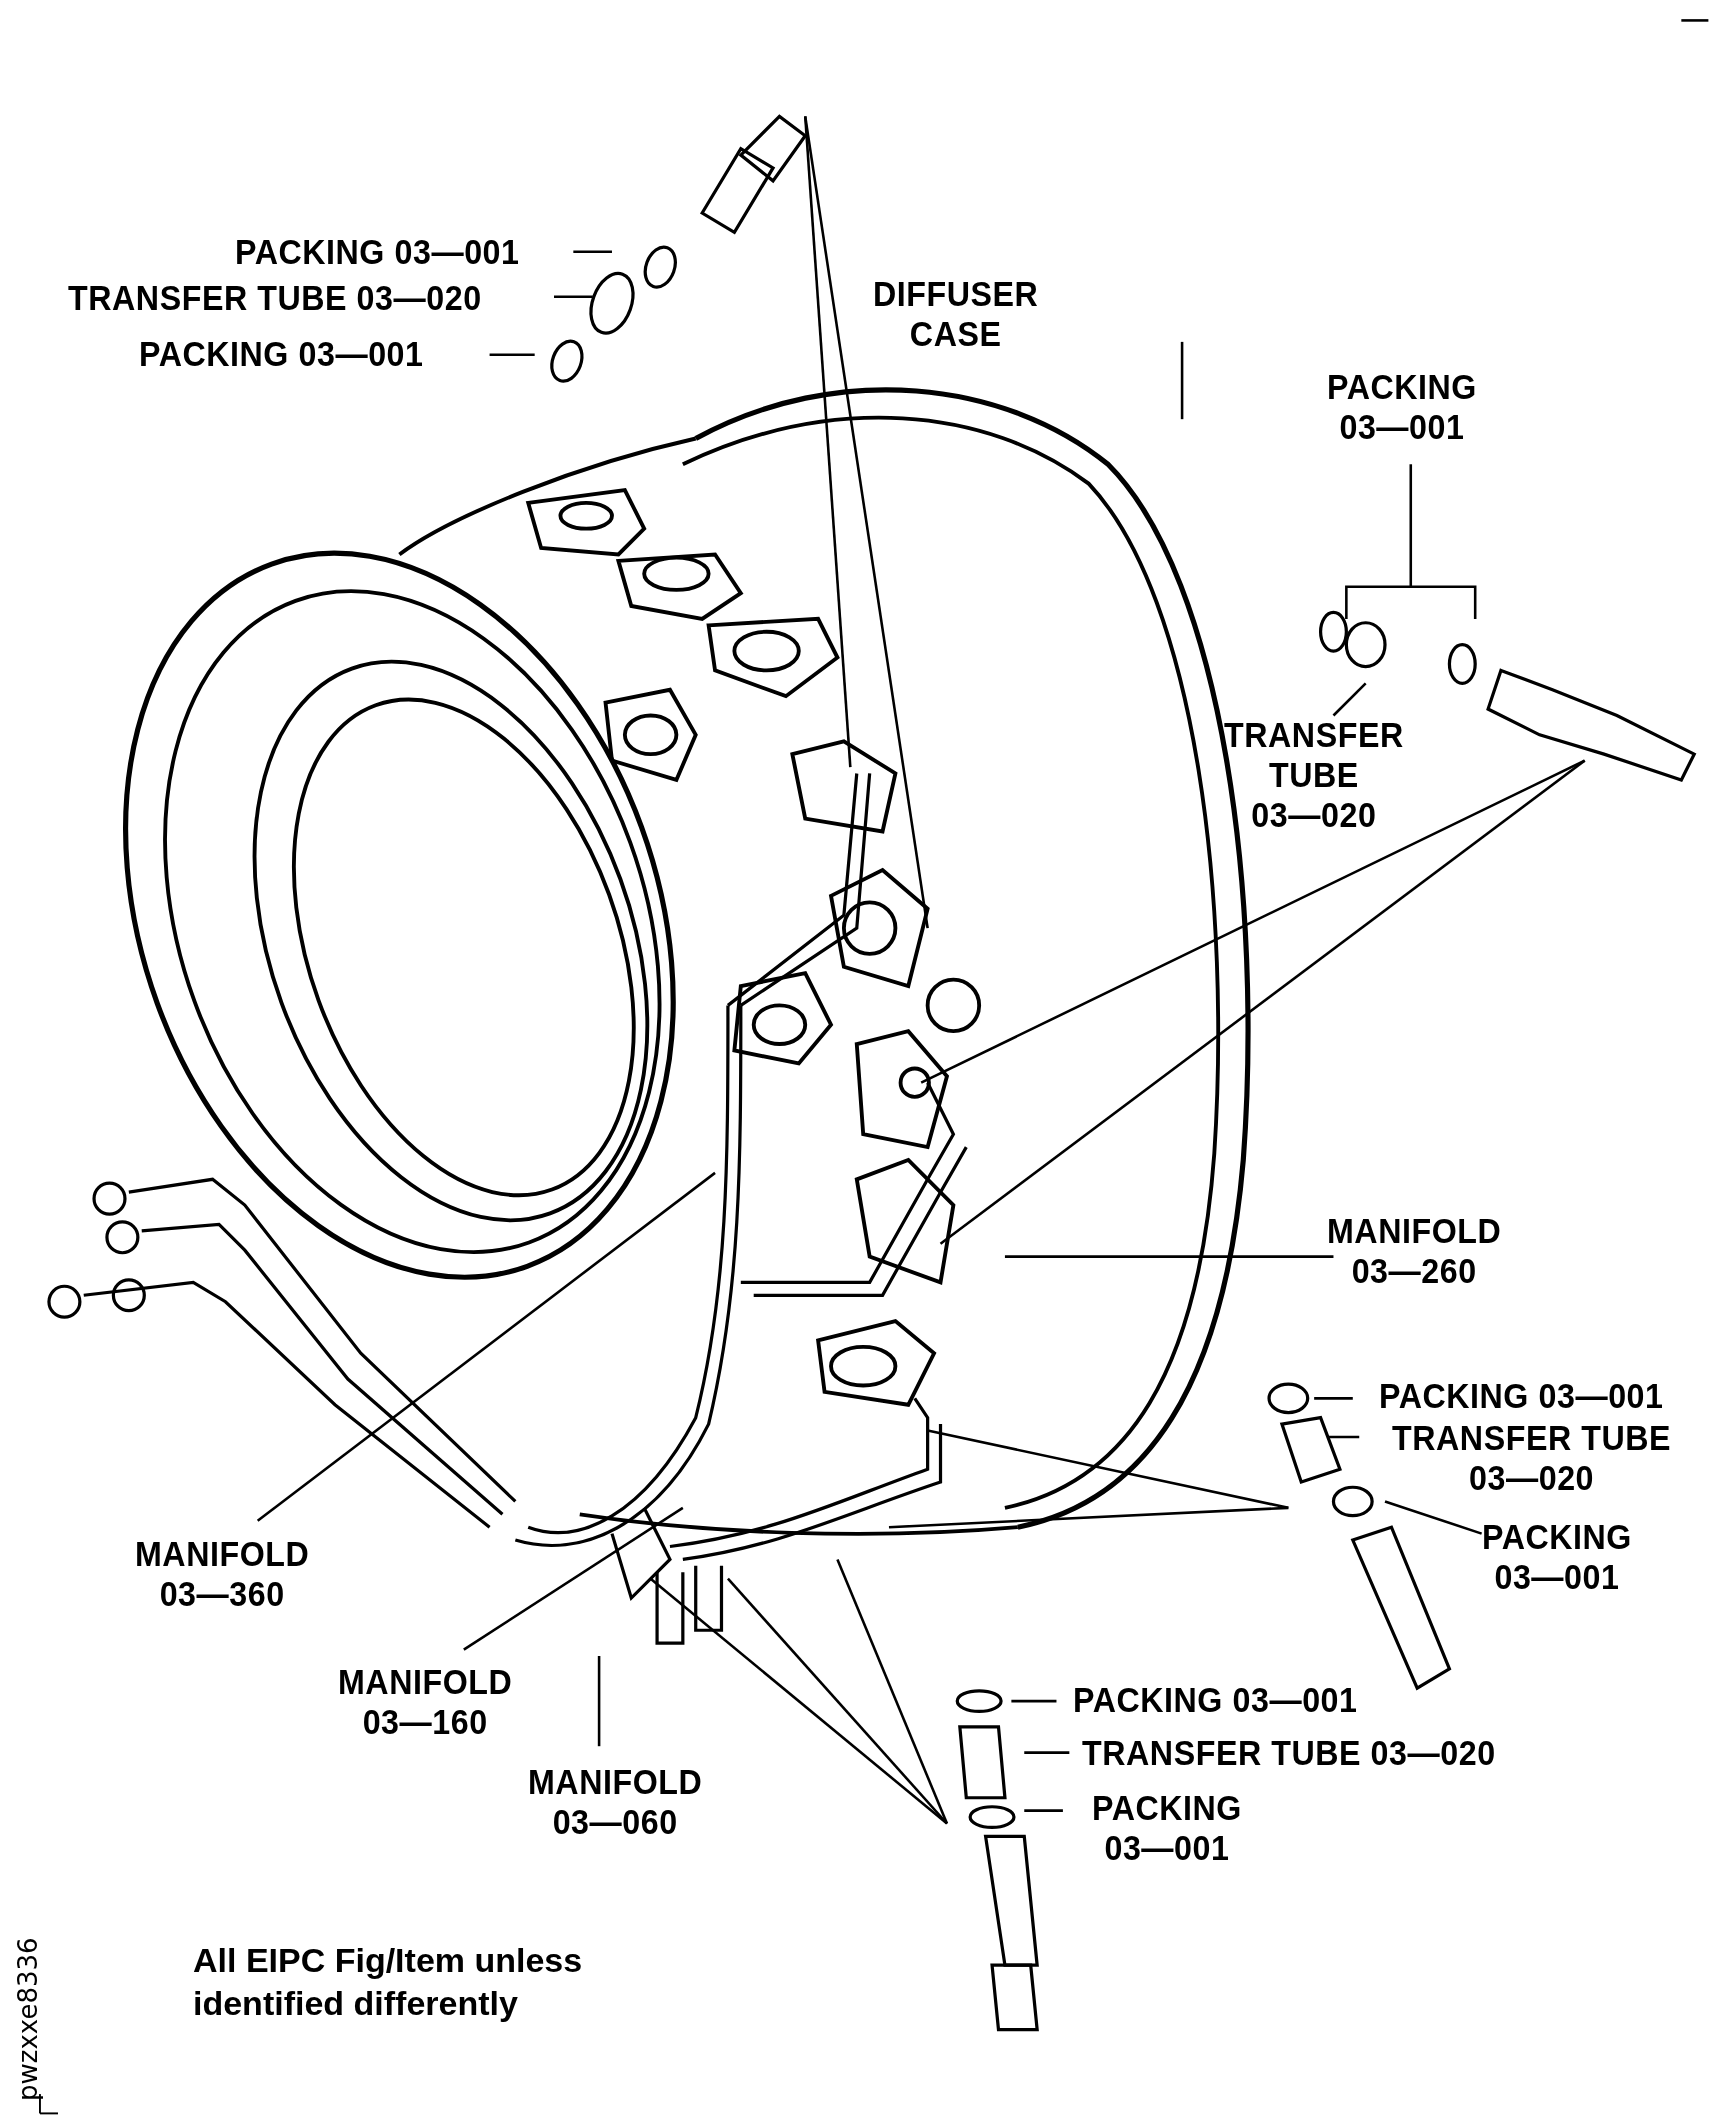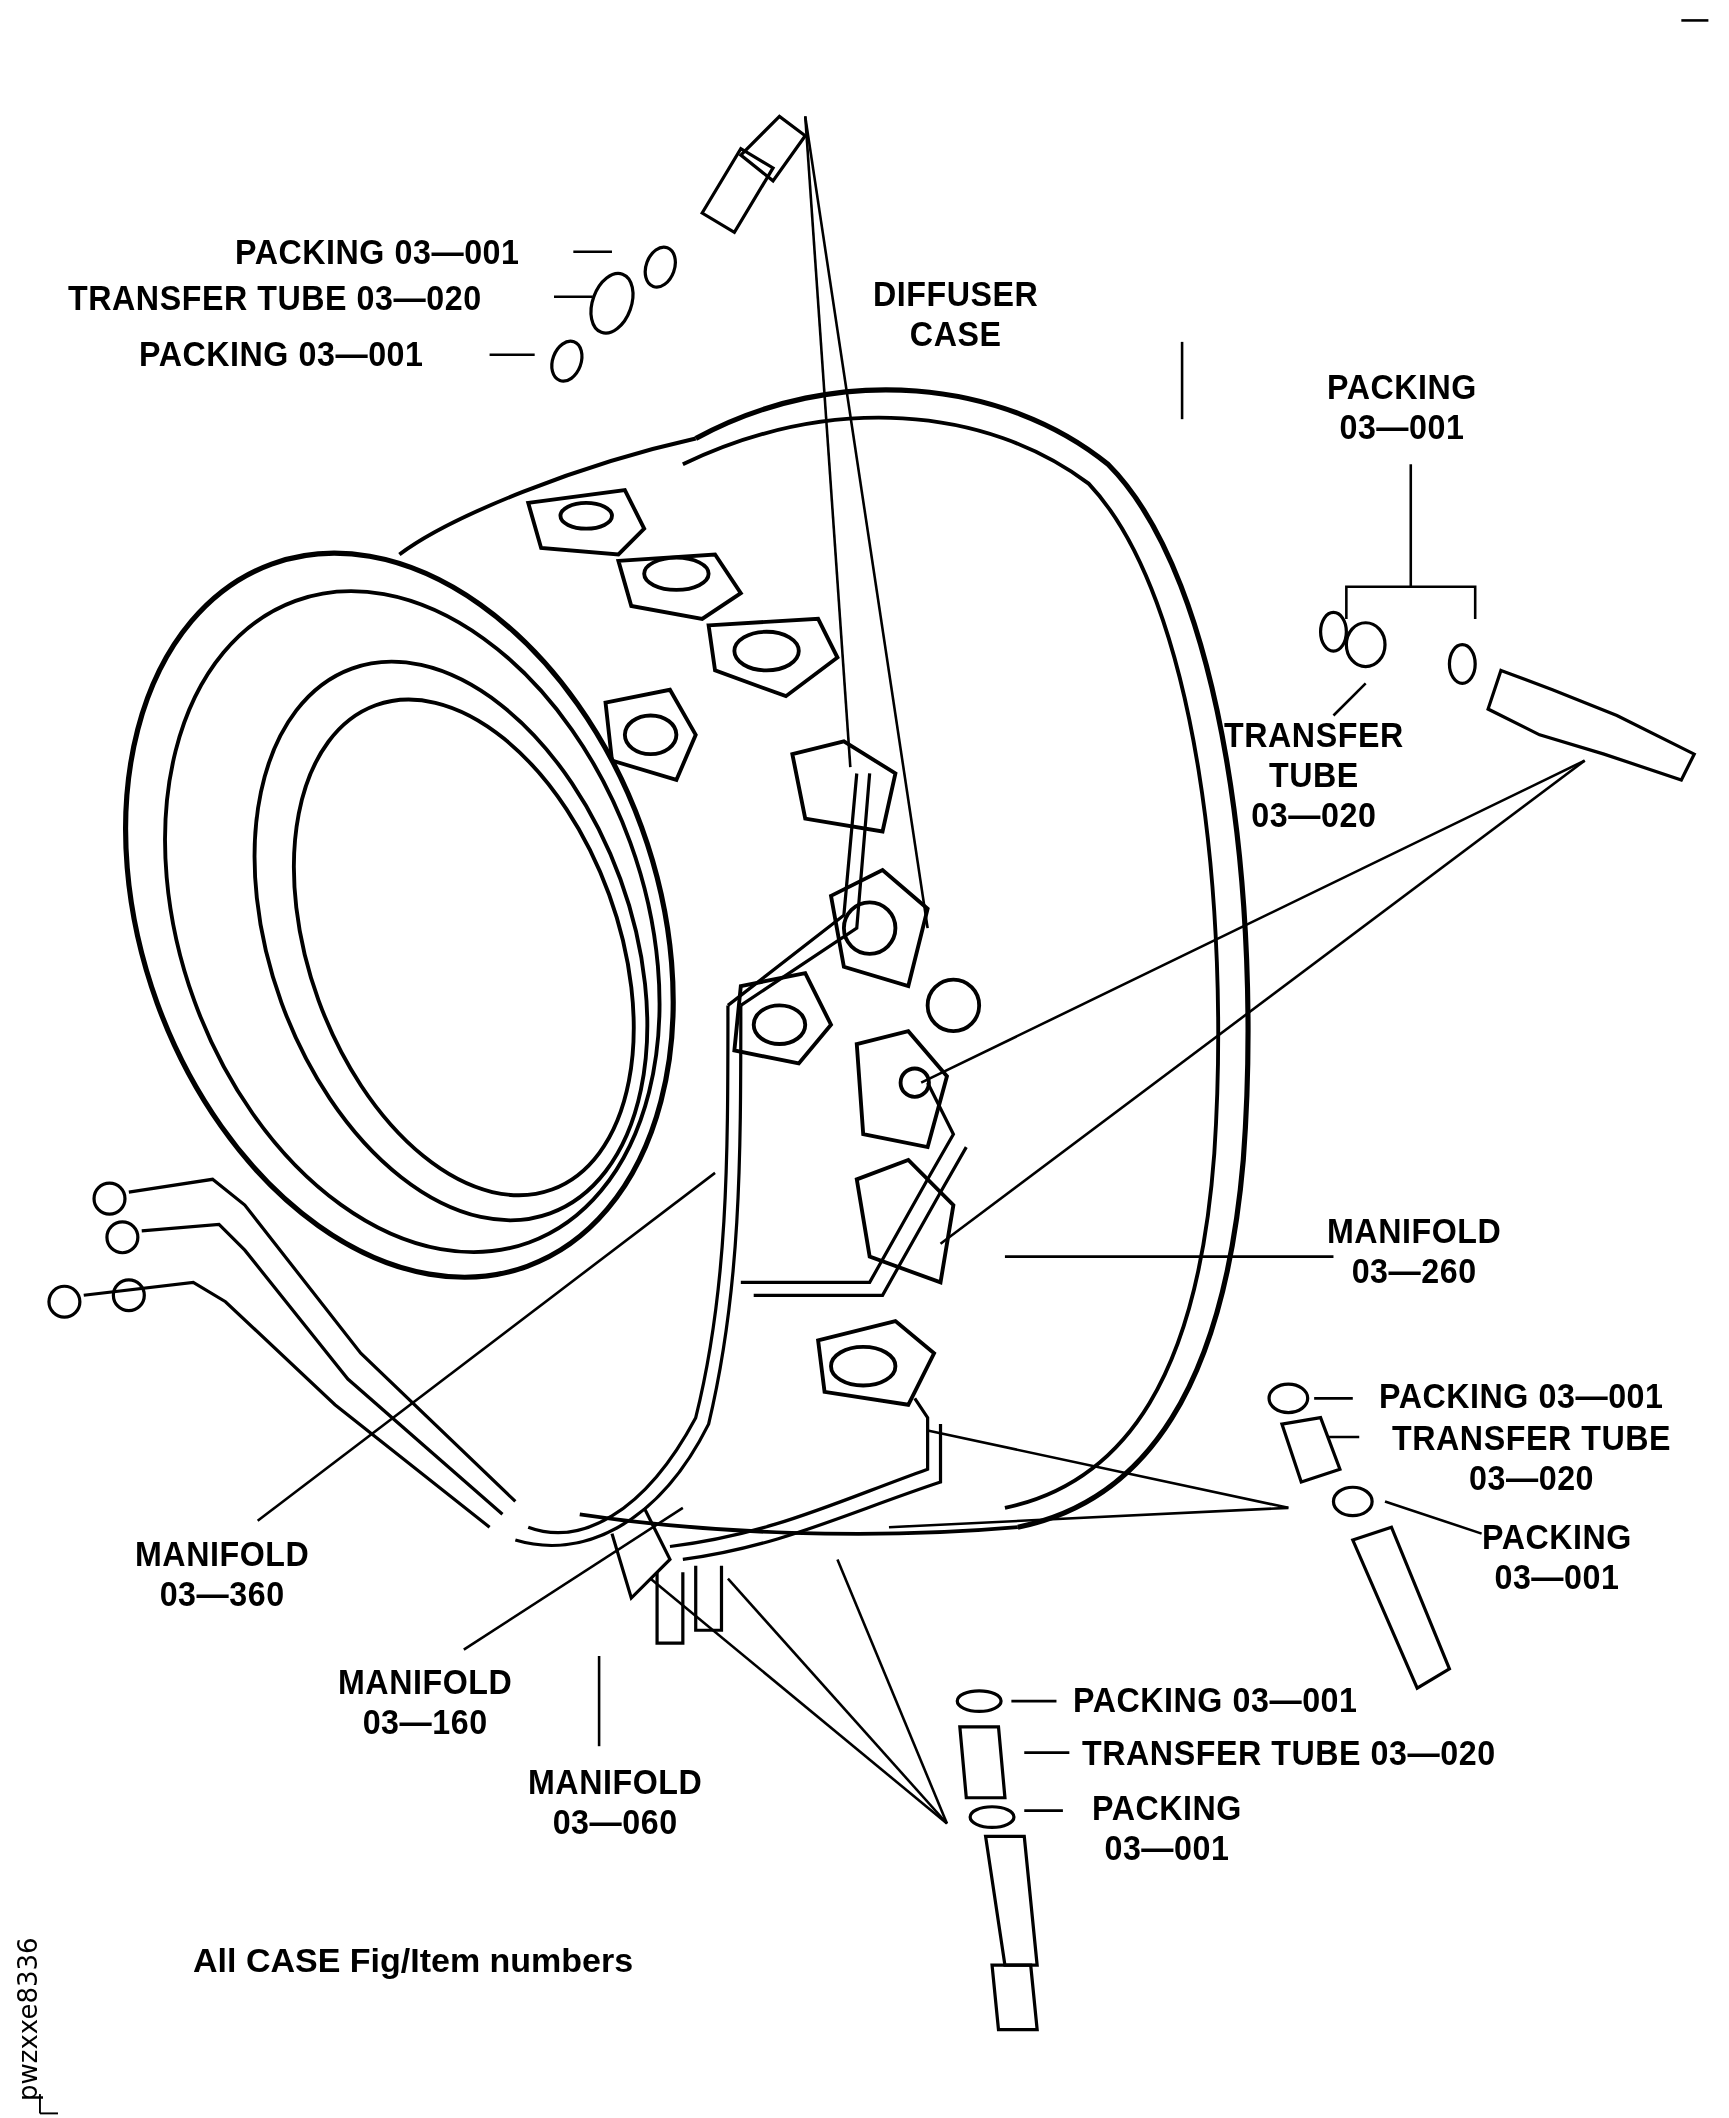--- a/index.html
+++ b/index.html
@@ -184,17 +184,18 @@
 </div>
 
 <div class="lbl" style="left:1073px;top:1680px;">PACKING 03—001</div>
 <div class="lbl" style="left:1082px;top:1733px;">TRANSFER TUBE 03—020</div>
 <div class="lbl c" style="left:1092px;top:1788px;">
   <div>PACKING</div>
   <div>03—001</div>
 </div>
 
 <div class="note">
-  <div>All CASE Fig/Item numbers</div>
+  <div>All EIPC Fig/Item unless</div>
+  <div>identified differently</div>
 </div>
 
 <div class="vert">pwzxxe8336</div>
 
 
 </body></html>

